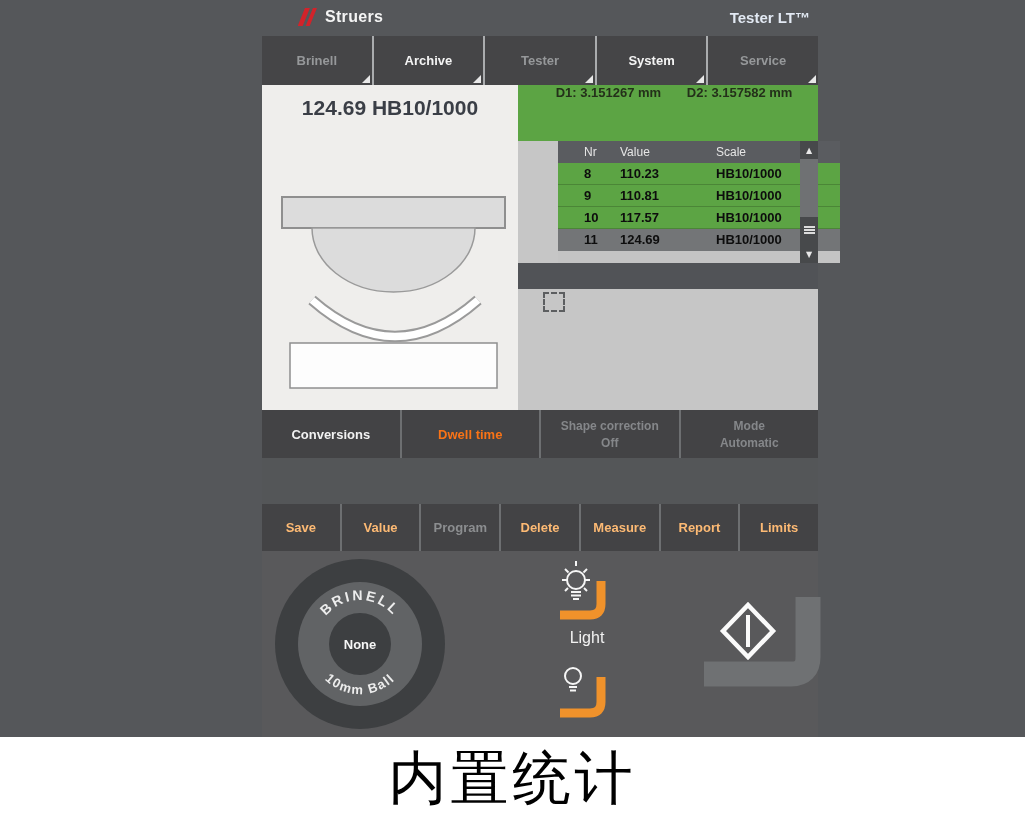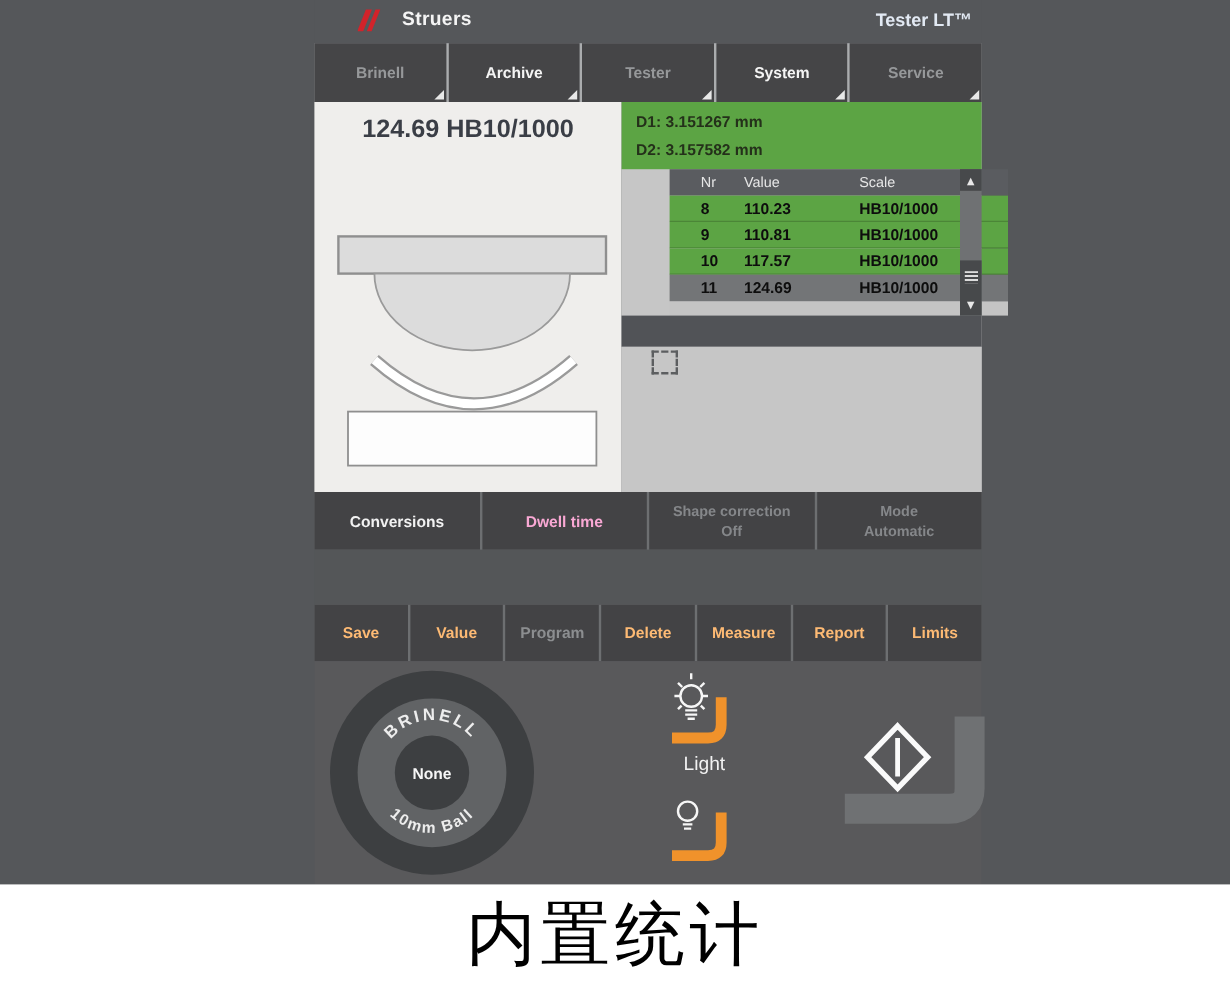--- a/index.html
+++ b/index.html
@@ -2,21 +2,21 @@
 <html><head>
 <meta charset="utf-8">
 <style>
   html,body{margin:0;padding:0;}
   .screen{position:relative;width:1025px;height:821px;background:#55575a;overflow:hidden;
           font-family:"Liberation Sans",sans-serif;}
   .app{position:absolute;left:262px;top:0;width:556px;height:737px;background:#545658;}
 
   
   .topbar{position:absolute;left:0;top:0;width:556px;height:36px;background:#55575a;}
-  .brand{position:absolute;left:36px;top:7px;display:flex;align-items:center;gap:17px;}
+  .brand{position:absolute;left:36px;top:7px;display:flex;align-items:center;gap:7px;}
   .brand span{color:#f4f4f4;font-size:16px;font-weight:bold;letter-spacing:.3px;}
   .product{position:absolute;right:8px;top:9px;color:#e2e9f3;font-size:15px;font-weight:bold;}
 
   
   .menubar{position:absolute;left:0;top:36px;width:556px;height:49px;background:#aaacae;
            display:flex;gap:2px;}
   .menu-btn{flex:1;background:#454547;position:relative;display:flex;align-items:center;
             justify-content:center;color:#f4f4f4;font-size:13px;font-weight:bold;cursor:pointer;}
   .menu-btn.dim{color:#96989a;}
   .menu-btn .corner{position:absolute;right:2px;bottom:2px;width:0;height:0;
@@ -24,21 +24,21 @@
 
   
   .content{position:absolute;left:0;top:85px;width:556px;height:325px;}
   .left-panel{position:absolute;left:0;top:0;width:256px;height:325px;background:#efeeec;}
   .reading{position:absolute;left:0;top:11px;width:100%;text-align:center;
            color:#3a3e46;font-size:21px;font-weight:bold;}
   .diagram{position:absolute;left:0;top:100px;}
 
   .right-panel{position:absolute;left:256px;top:0;width:300px;height:325px;background:#c6c6c6;}
   .d1d2{position:absolute;left:0;top:0;width:300px;height:56px;background:#5ca444;
-        display:flex;flex-direction:column;justify-content:space-evenly;padding-left:12px;
+        display:flex;flex-direction:row;justify-content:space-evenly;padding-left:12px;
         box-sizing:border-box;}
   .d1d2 div{color:#24301a;font-size:13px;font-weight:bold;}
 
   .table-wrap{position:absolute;left:0;top:56px;width:282px;padding-left:40px;}
   .thead{position:relative;height:22px;background:#5a5c60;}
   .thead span{position:absolute;top:4px;color:#e6e6e6;font-size:12px;}
   .trow{position:relative;height:22px;}
   .trow.green{background:#5ca444;border-bottom:1px solid rgba(0,0,0,.18);box-sizing:border-box;}
   .trow.selected{background:#737577;}
   .trow span{position:absolute;top:3px;color:#0d0d0d;font-size:13px;font-weight:bold;}
@@ -58,21 +58,21 @@
   .graypanel{position:absolute;left:0;top:204px;width:300px;height:121px;background:#c6c6c6;}
   .checkbox{position:absolute;left:25px;top:3px;width:18px;height:16px;
             border:2px dashed #5c5e60;background:transparent;cursor:pointer;}
 
   
   .row{position:absolute;left:0;width:556px;display:flex;gap:2px;}
   .controls{top:410px;height:48px;background:#6d6f71;}
   .ctl-btn{flex:1;background:#434345;display:flex;flex-direction:column;align-items:center;
            justify-content:center;gap:3px;cursor:pointer;}
   .ctl-btn .lbl{color:#f2f2f2;font-size:13px;font-weight:bold;}
-  .ctl-btn.soft .lbl{color:#f9a8d4;}
+  .ctl-btn.soft .lbl{color:#f97316;}
   .ctl-btn.off .lbl{color:#85878a;font-weight:bold;font-size:12px;}
   .ctl-btn .sub{color:#85878a;font-size:12px;font-weight:bold;}
 
   .actions{top:504px;height:47px;background:#6d6f71;}
   .act-btn{flex:1;background:#434345;display:flex;align-items:center;justify-content:center;
            color:#fdba74;font-size:13px;font-weight:bold;cursor:pointer;}
   .act-btn.off{color:#8c8e90;}
 
   
   .bottom{position:absolute;left:0;top:551px;width:556px;height:186px;background:#59595b;}

